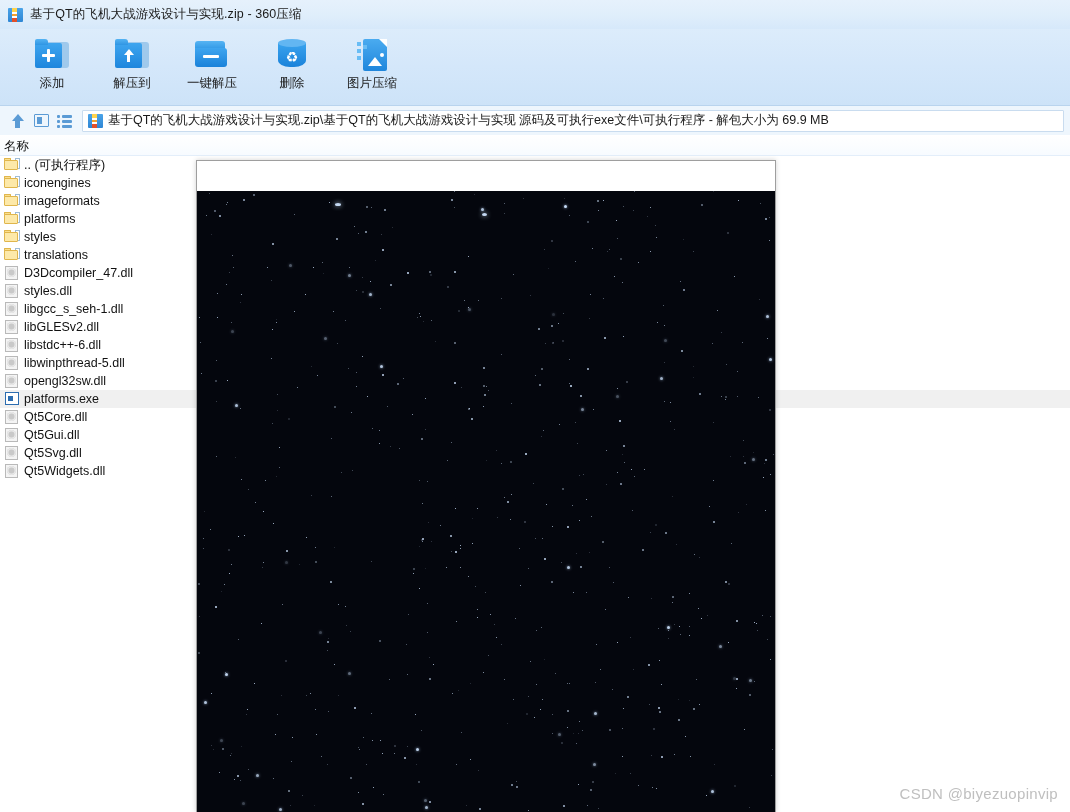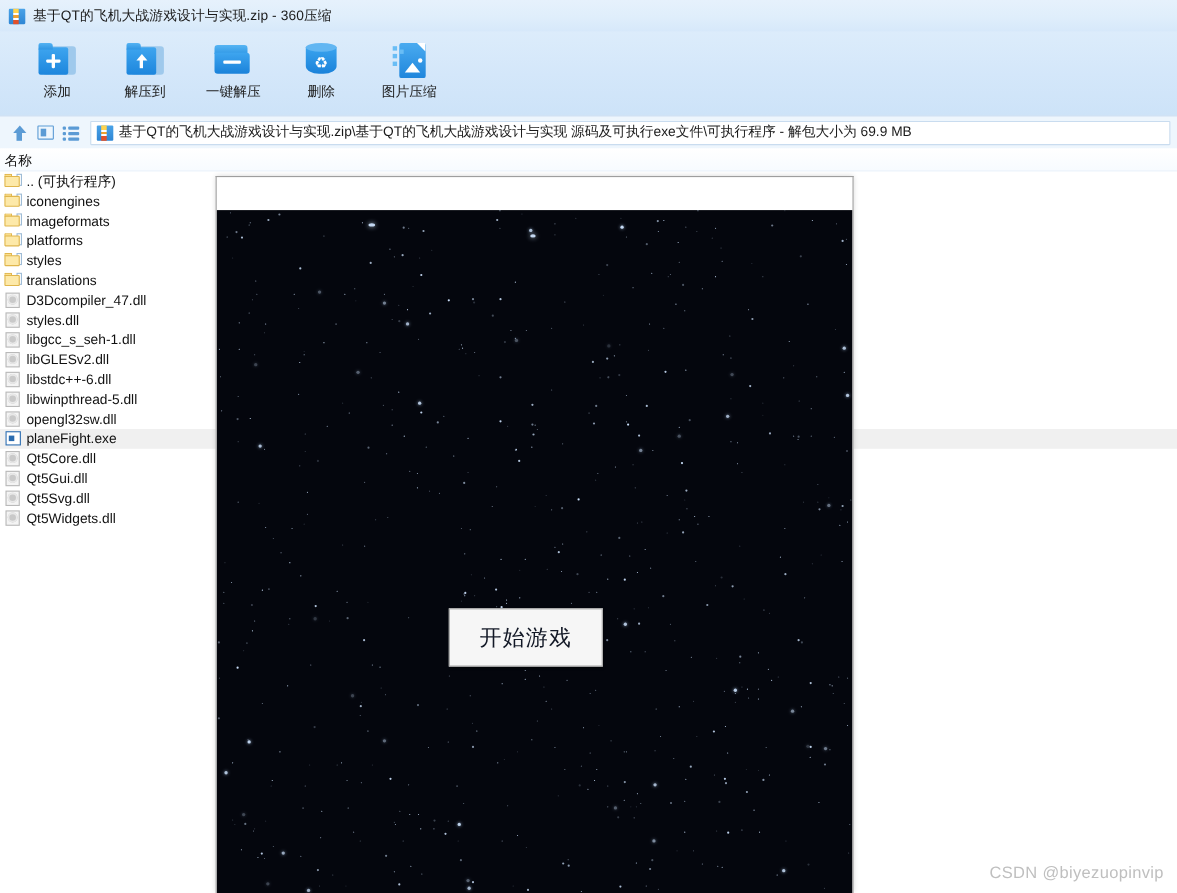--- a/index.html
+++ b/index.html
@@ -685,21 +685,21 @@
       <div class="frow">
         <span class="ficon"><span class="ic-dll"><span class="g"></span><span class="gear"></span></span></span>
         <span class="fname">libwinpthread-5.dll</span>
       </div>
       <div class="frow">
         <span class="ficon"><span class="ic-dll"><span class="g"></span><span class="gear"></span></span></span>
         <span class="fname">opengl32sw.dll</span>
       </div>
       <div class="frow selected">
         <span class="ficon"><span class="ic-exe"><span class="g"></span><span class="in"></span></span></span>
-        <span class="fname">planeFight.exe</span>
+        <span class="fname">platforms.exe</span>
       </div>
       <div class="frow">
         <span class="ficon"><span class="ic-dll"><span class="g"></span><span class="gear"></span></span></span>
         <span class="fname">Qt5Core.dll</span>
       </div>
       <div class="frow">
         <span class="ficon"><span class="ic-dll"><span class="g"></span><span class="gear"></span></span></span>
         <span class="fname">Qt5Gui.dll</span>
       </div>
       <div class="frow">
@@ -1332,20 +1332,19 @@
           <span class="st" style="left: 356px; top: 151px; width: 1px; height: 1px; opacity: 0.18;"></span>
           <span class="st" style="left: 422.3px; top: 229.2px; width: 2px; height: 2px; opacity: 0.96;"></span>
           <span class="st" style="left: 228.2px; top: 207.1px; width: 1px; height: 1px; opacity: 0.91;"></span>
           <span class="st" style="left: 191.8px; top: 487.9px; width: 1px; height: 1px; opacity: 0.58;"></span>
           <span class="st" style="left: 570.4px; top: 147.3px; width: 1px; height: 1px; opacity: 0.76;"></span>
           <span class="st" style="left: 314px; top: 303px; width: 1px; height: 1px; opacity: 0.78;"></span>
           <span class="st" style="left: 392.1px; top: 127.3px; width: 1px; height: 1px; opacity: 0.32;"></span>
           <span class="st" style="left: 138px; top: 12px; width: 6px; height: 3px; opacity: 0.95; box-shadow: rgba(210, 235, 255, 0.95) 0px 0px 5px;"></span>
           <span class="st" style="left: 285px; top: 22px; width: 5px; height: 3px; opacity: 0.95; box-shadow: rgba(210, 235, 255, 0.95) 0px 0px 5px;"></span>
         </div>
-      <div class="gbtn" id="btn-start">开始游戏</div>
     </div>
 
   </div>
 
   <div id="watermark">CSDN @biyezuopinvip</div>
 
 </div>
 
 </body></html>

